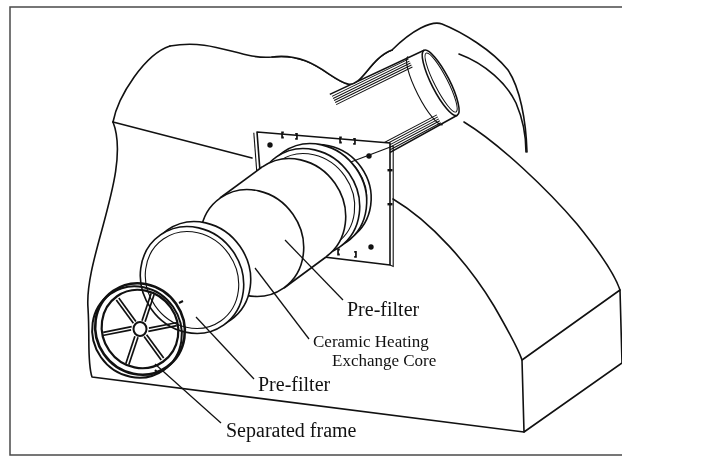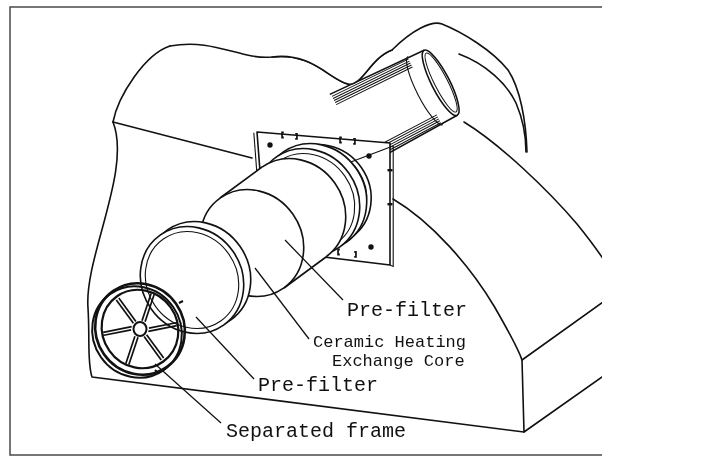--- a/index.html
+++ b/index.html
@@ -1,17 +1,17 @@
 <!DOCTYPE html>
 <html><head>
 <meta charset="utf-8">
 <style>
   html,body{margin:0;padding:0;background:#ffffff;}
   .stage{position:relative;width:602px;height:465px;background:#ffffff;overflow:hidden;
-         font-family:Liberation Mono, monospace;}
+         font-family:Liberation Serif, serif;padding-left:20px;}
   svg{position:absolute;left:0;top:0;}
   svg text{fill:#111;}
   .lbl-lg{font-size:20px;}
   .lbl-sm{font-size:17px;}
 </style>
 </head>
 <body>
 
 <div class="stage">
 <svg width="705" height="465" viewBox="0 0 705 465">

